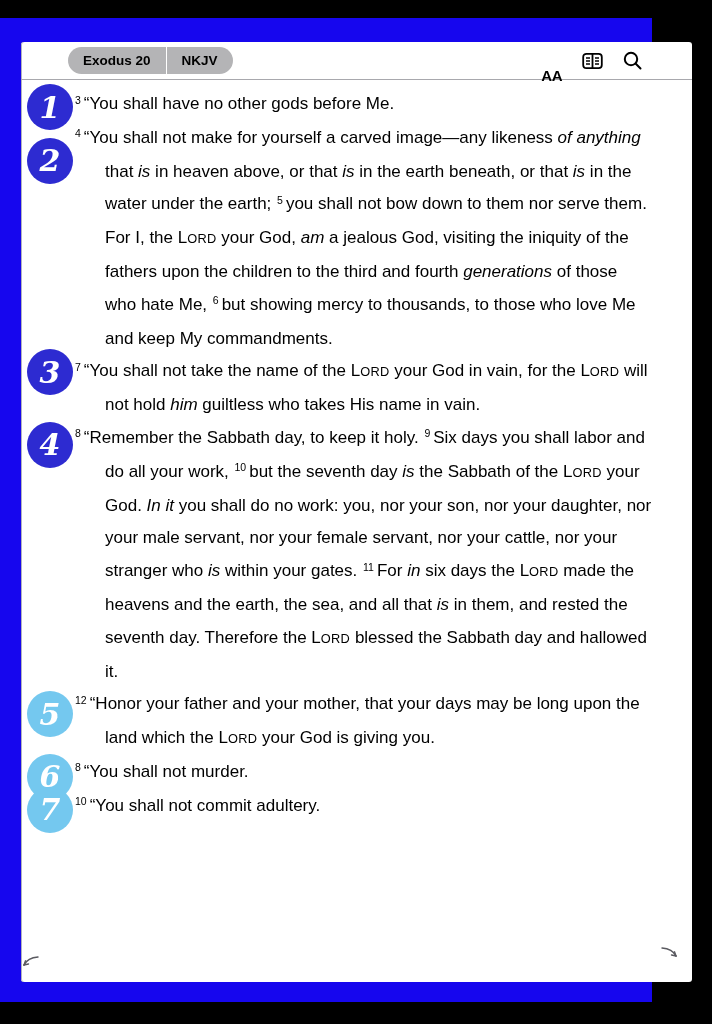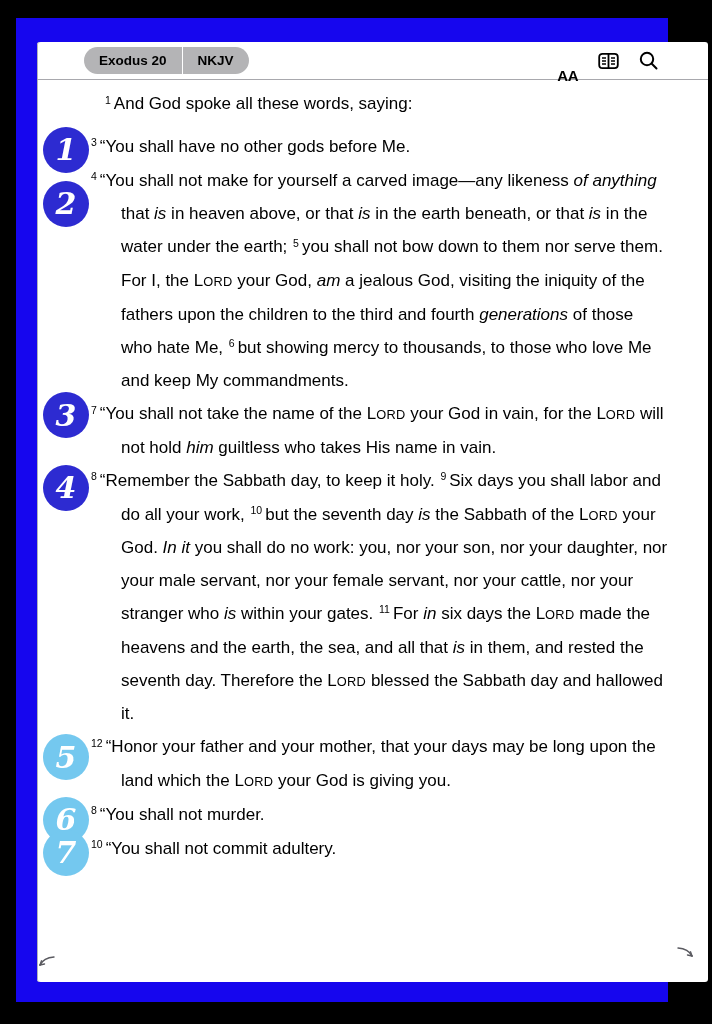--- a/index.html
+++ b/index.html
@@ -3,21 +3,21 @@
 <meta charset="utf-8">
 <style>
   html,body{margin:0;padding:0;}
   body{
     width:712px;height:1024px;position:relative;overflow:hidden;
     background:#000;
     font-family:"Liberation Sans","DejaVu Sans",sans-serif;
     -webkit-font-smoothing:antialiased;
   }
   .frame{
-    position:absolute;left:16px;top:18px;width:652px;height:984px;
+    position:absolute;left:0;top:18px;width:652px;height:984px;
     background:var(--frame-blue,#1606ee);
   }
   .page{
     position:absolute;left:21px;top:24px;width:671px;height:940px;
     background:#fff;border-radius:3px;overflow:hidden;
     box-shadow:inset 1px 0 0 #b2b2bc;
   }
   
   .hdr{
     height:38px;display:flex;align-items:center;
@@ -90,21 +90,20 @@
           <svg width="19" height="19" viewBox="0 0 19 19" fill="none" stroke="#000">
             <circle cx="8" cy="8" r="6.2" stroke-width="2"></circle>
             <line x1="12.8" y1="12.8" x2="17.5" y2="17.5" stroke-width="2" stroke-linecap="round"></line>
           </svg>
         </button>
       </div>
     </div>
 
 
     <div class="verses">
-        <div class="verse first"><span class="sup">1</span>And God spoke all these words, saying:</div>
         <div class="verse"><div class="marker dark" style="top: -4px;">1</div><span class="sup">3</span>“You shall have no other gods before Me.</div>
         <div class="verse"><div class="marker dark" style="top: 16px;">2</div><span class="sup">4</span>“You shall not make for yourself a carved image—any likeness <span class="it">of anything</span> that <span class="it">is</span> in heaven above, or that <span class="it">is</span> in the earth beneath, or that <span class="it">is</span> in the water under the earth; <span class="sup">5</span>you shall not bow down to them nor serve them. For I, the <span><span>L</span><span class="sc-rest">ORD</span></span> your God, <span class="it">am</span> a jealous God, visiting the iniquity of the fathers upon the children to the third and fourth <span class="it">generations</span> of those who hate Me, <span class="sup">6</span>but showing mercy to thousands, to those who love Me and keep My commandments.</div>
         <div class="verse"><div class="marker dark" style="top: -6px;">3</div><span class="sup">7</span>“You shall not take the name of the <span><span>L</span><span class="sc-rest">ORD</span></span> your God in vain, for the <span><span>L</span><span class="sc-rest">ORD</span></span> will not hold <span class="it">him</span> guiltless who takes His name in vain.</div>
         <div class="verse"><div class="marker dark" style="top: 0px;">4</div><span class="sup">8</span>“Remember the Sabbath day, to keep it holy. <span class="sup">9</span>Six days you shall labor and do all your work, <span class="sup">10</span>but the seventh day <span class="it">is</span> the Sabbath of the <span><span>L</span><span class="sc-rest">ORD</span></span> your God. <span class="it">In it</span> you shall do no work: you, nor your son, nor your daughter, nor your male servant, nor your female servant, nor your cattle, nor your stranger who <span class="it">is</span> within your gates. <span class="sup">11</span>For <span class="it">in</span> six days the <span><span>L</span><span class="sc-rest">ORD</span></span> made the heavens and the earth, the sea, and all that <span class="it">is</span> in them, and rested the seventh day. Therefore the <span><span>L</span><span class="sc-rest">ORD</span></span> blessed the Sabbath day and hallowed it.</div>
         <div class="verse"><div class="marker light" style="top: 3px;">5</div><span class="sup">12</span>“Honor your father and your mother, that your days may be long upon the land which the <span><span>L</span><span class="sc-rest">ORD</span></span> your God is giving you.</div>
         <div class="verse"><div class="marker light" style="top: -2px;">6</div><span class="sup">8</span>“You shall not murder.</div>
         <div class="verse"><div class="marker light" style="top: -3px;">7</div><span class="sup">10</span>“You shall not commit adultery.</div>
       </div>
 
     <div class="curl curl-left">

